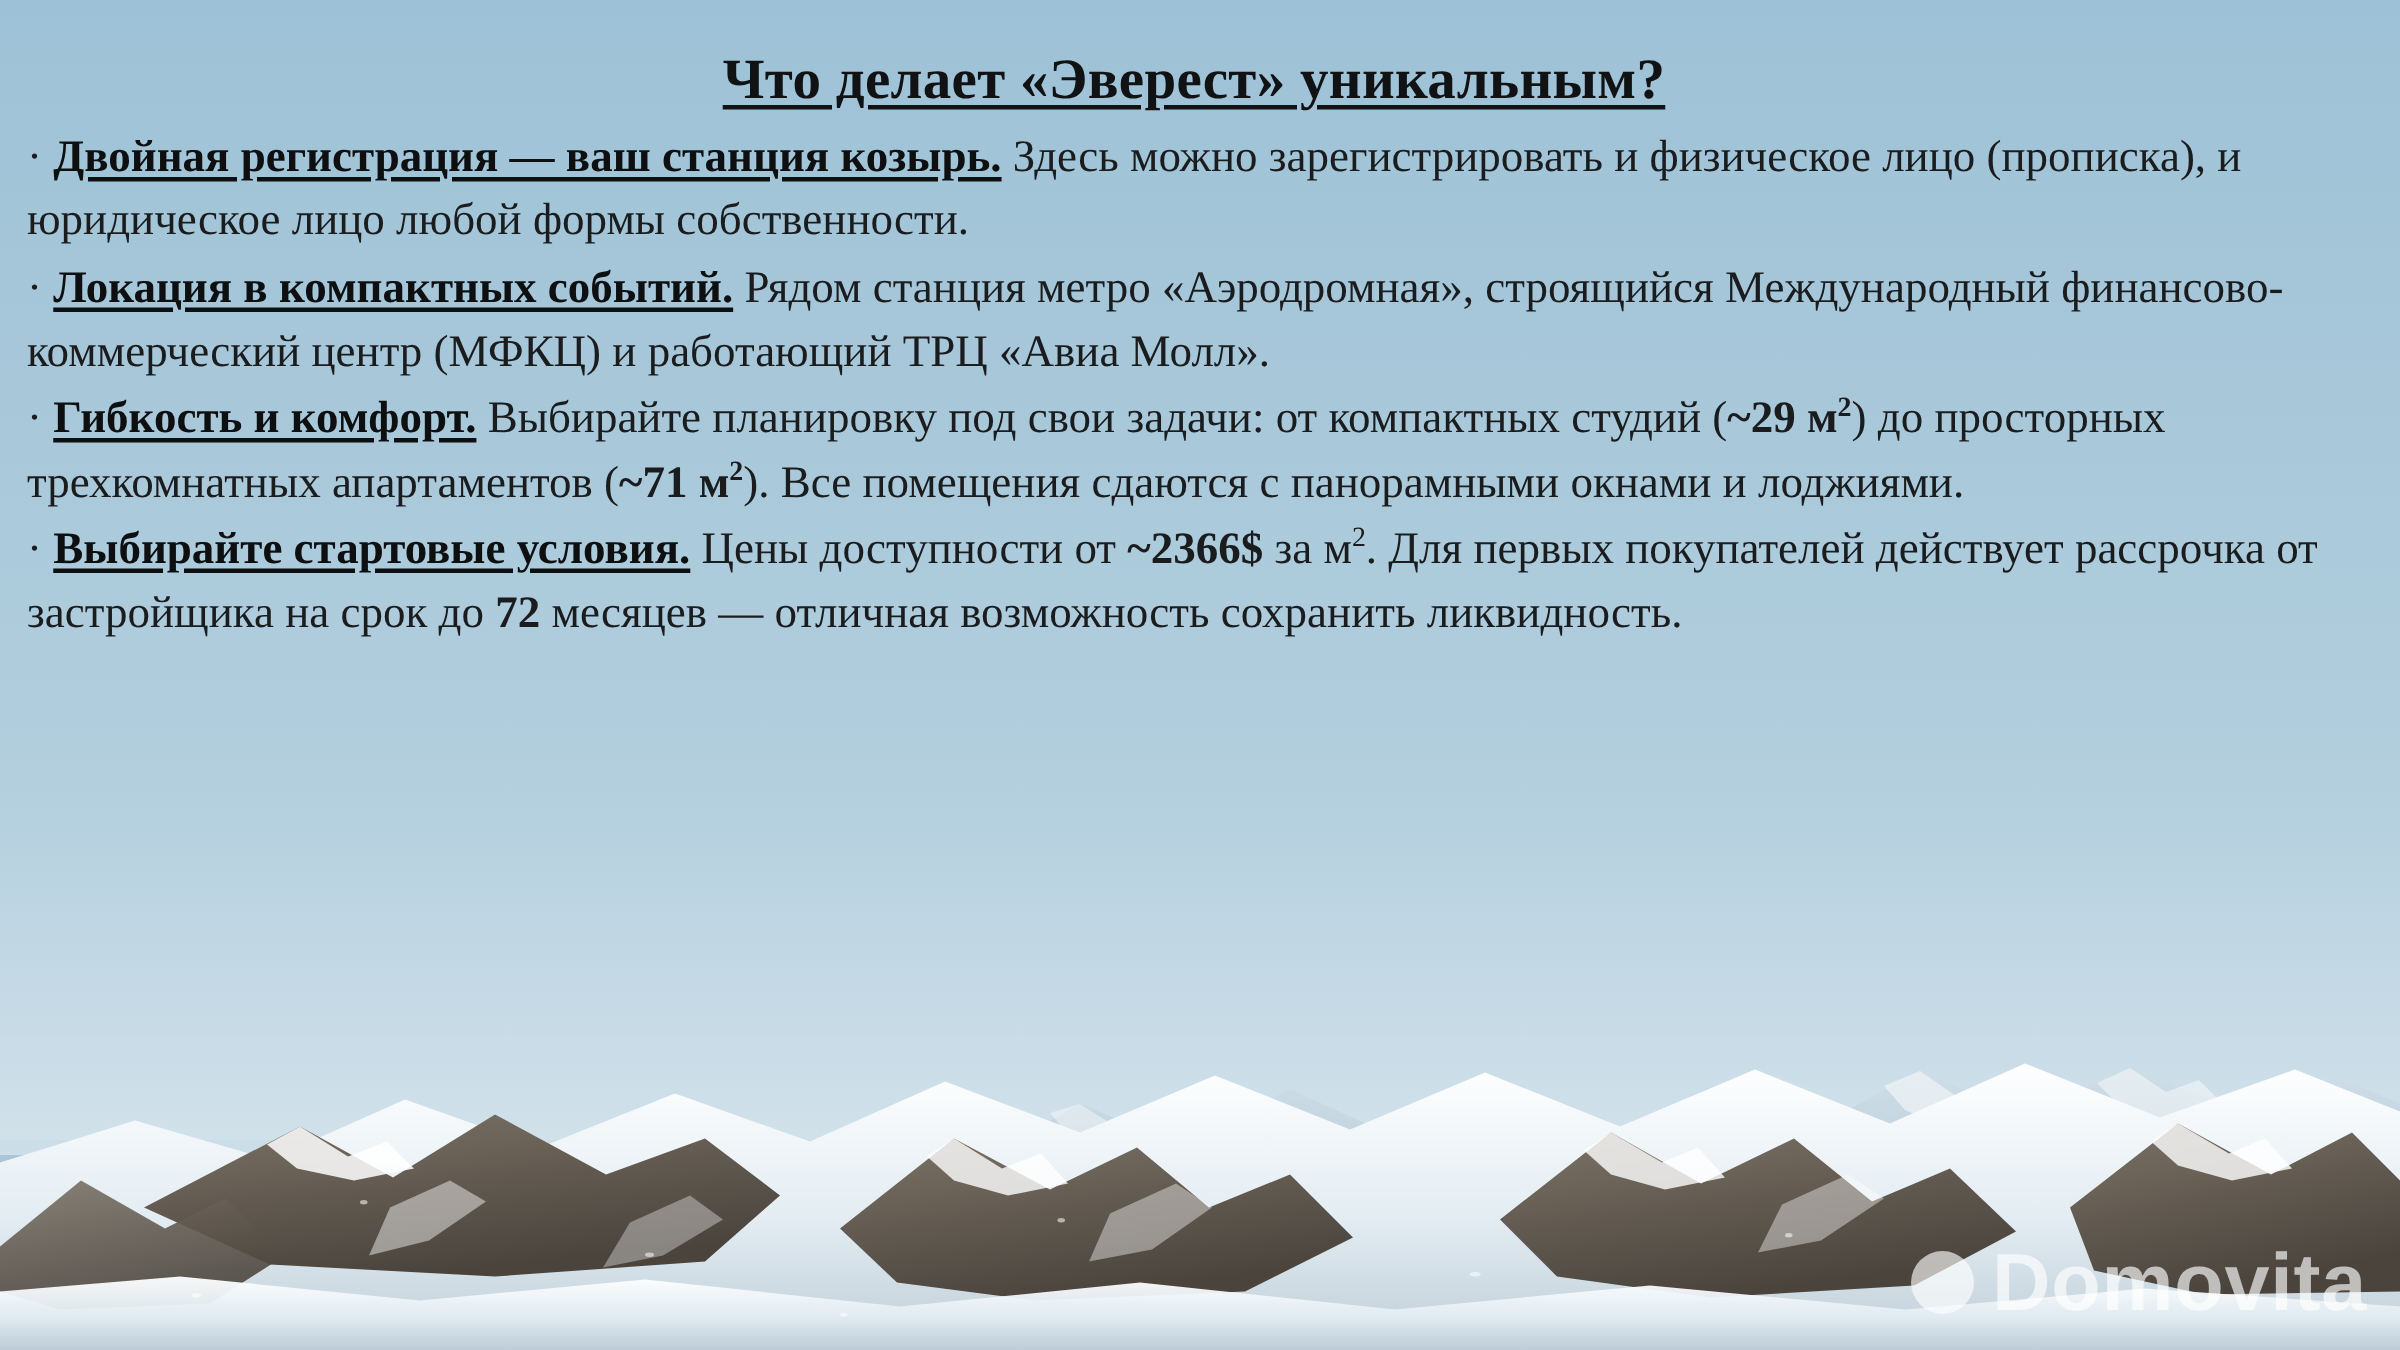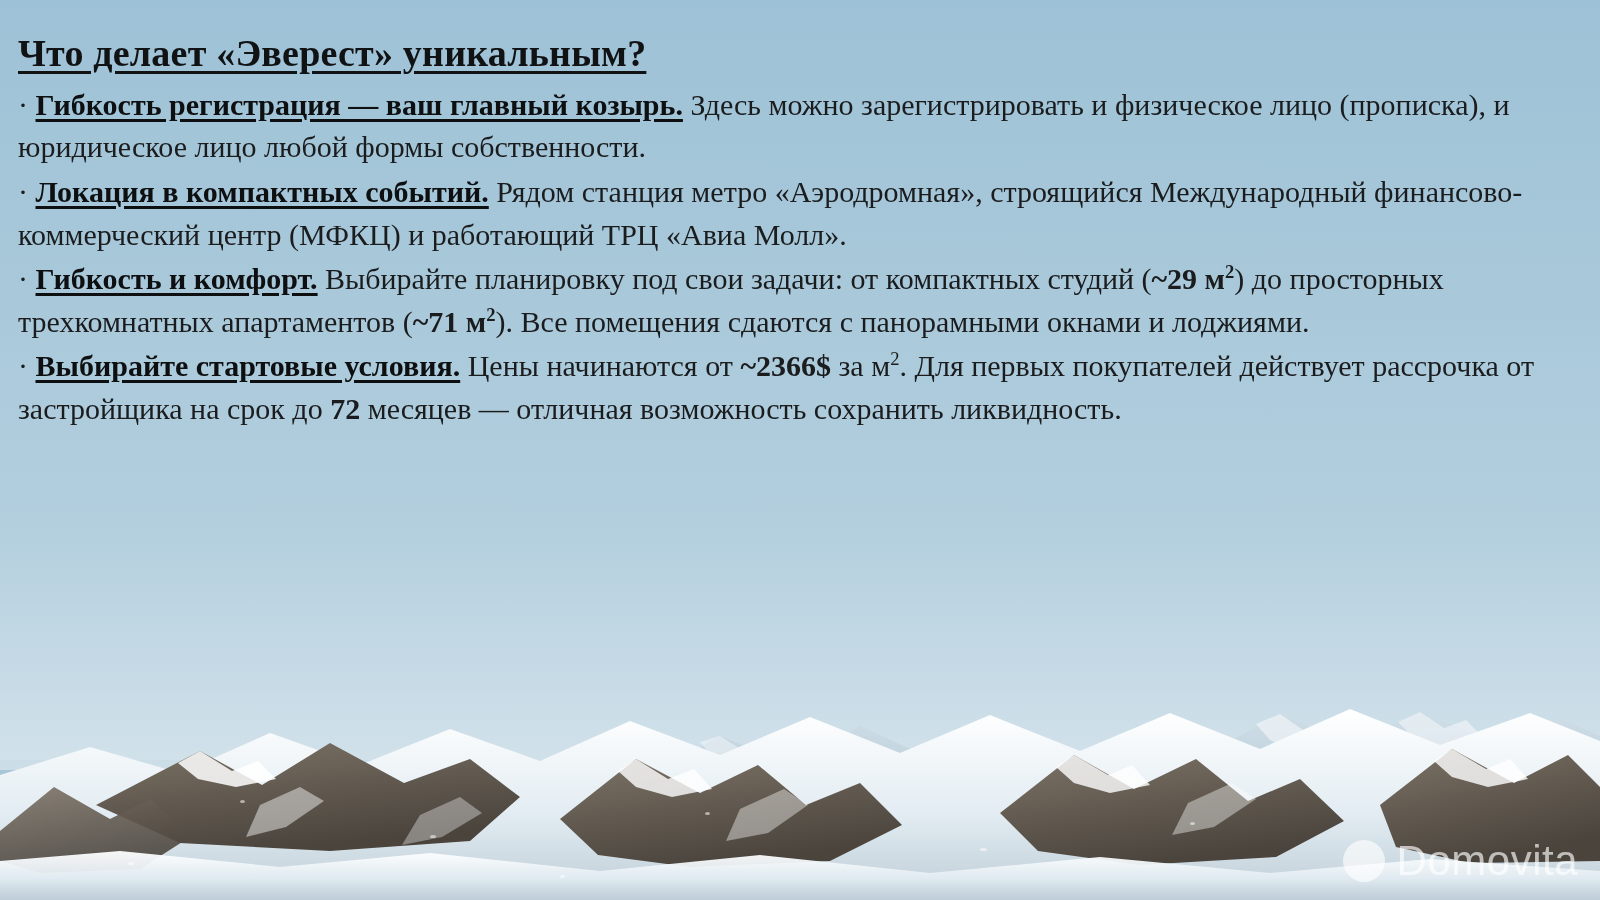--- a/index.html
+++ b/index.html
@@ -55,21 +55,21 @@
   .content {
     position: absolute;
     left: 0; top: 0;
     width: 1600px;
     padding: 34px 26px 0 18px;
     box-sizing: border-box;
     color: #16181a;
   }
   h1.title {
     margin: 0 0 10px 0;
-    text-align: left;
+    text-align: center;
     font-size: 38px;
     line-height: 1.05;
     font-weight: bold;
     letter-spacing: .2px;
     text-decoration: underline;
     text-underline-offset: 5px;
     text-decoration-thickness: 3px;
     color: #101214;
   }
   p.para {
@@ -106,22 +106,22 @@
     opacity: .72;
     pointer-events: none;
   }
   .watermark .wm-dot {
     width: 42px; height: 42px;
     border-radius: 50%;
     background: rgba(255,255,255,.88);
   }
   .watermark .wm-text {
     font-family: "Liberation Sans", "DejaVu Sans", sans-serif;
-    font-size: 42px;
-    font-weight: 400;
+    font-size: 54px;
+    font-weight: 700;
     color: rgba(255,255,255,.9);
     letter-spacing: .5px;
     line-height: 1;
   }
 </style>
 </head>
 <body>
 
 <div id="slide">
 
@@ -209,28 +209,28 @@
   <div class="snowfleck" style="left:705px;  top:812px; width:5px;  height:3px;"></div>
   <div class="snowfleck" style="left:980px;  top:848px; width:7px;  height:3px;"></div>
   <div class="snowfleck" style="left:1190px; top:822px; width:5px;  height:3px;"></div>
   <div class="snowfleck" style="left:128px;  top:862px; width:6px;  height:3px;"></div>
   <div class="snowfleck" style="left:560px;  top:875px; width:5px;  height:3px;"></div>
 
   <div class="content">
 
     <h1 class="title">Что делает «Эверест» уникальным?</h1>
 
-    <p class="para"><span>·</span> <span class="lead">Гибкость регистрация — ваш главный козырь.</span><span> Здесь можно зарегистрировать и физическое лицо (прописка), и юридическое лицо любой формы собственности.</span></p>
+    <p class="para"><span>·</span> <span class="lead">Двойная регистрация — ваш станция козырь.</span><span> Здесь можно зарегистрировать и физическое лицо (прописка), и юридическое лицо любой формы собственности.</span></p>
 
     <p class="para"><span>·</span> <span class="lead">Локация в компактных событий.</span><span> Рядом станция метро «Аэродромная», строящийся Международный финансово-коммерческий центр (МФКЦ) и работающий ТРЦ «Авиа Молл».</span></p>
 
 
     <p class="para"><span>·</span> <span class="lead">Гибкость и комфорт.</span><span> Выбирайте планировку под свои задачи: от компактных студий (</span><span class="strong-num">~29 м</span><sup class="strong-num">2</sup><span>) до просторных трехкомнатных апартаментов (</span><span class="strong-num">~71 м</span><sup class="strong-num">2</sup><span>). Все помещения сдаются с панорамными окнами и лоджиями.</span></p>
 
-    <p class="para"><span>·</span> <span class="lead">Выбирайте стартовые условия.</span><span> Цены начинаются от </span><span class="strong-num">~2366$</span><span> за м</span><sup>2</sup><span>. Для первых покупателей действует рассрочка от застройщика на срок до </span><span class="strong-num">72</span><span> месяцев — отличная возможность сохранить ликвидность.</span></p>
+    <p class="para"><span>·</span> <span class="lead">Выбирайте стартовые условия.</span><span> Цены доступности от </span><span class="strong-num">~2366$</span><span> за м</span><sup>2</sup><span>. Для первых покупателей действует рассрочка от застройщика на срок до </span><span class="strong-num">72</span><span> месяцев — отличная возможность сохранить ликвидность.</span></p>
 
   </div>
 
   <div class="watermark">
     <span class="wm-dot"></span>
     <span class="wm-text">Domovita</span>
   </div>
 
 </div>
 

